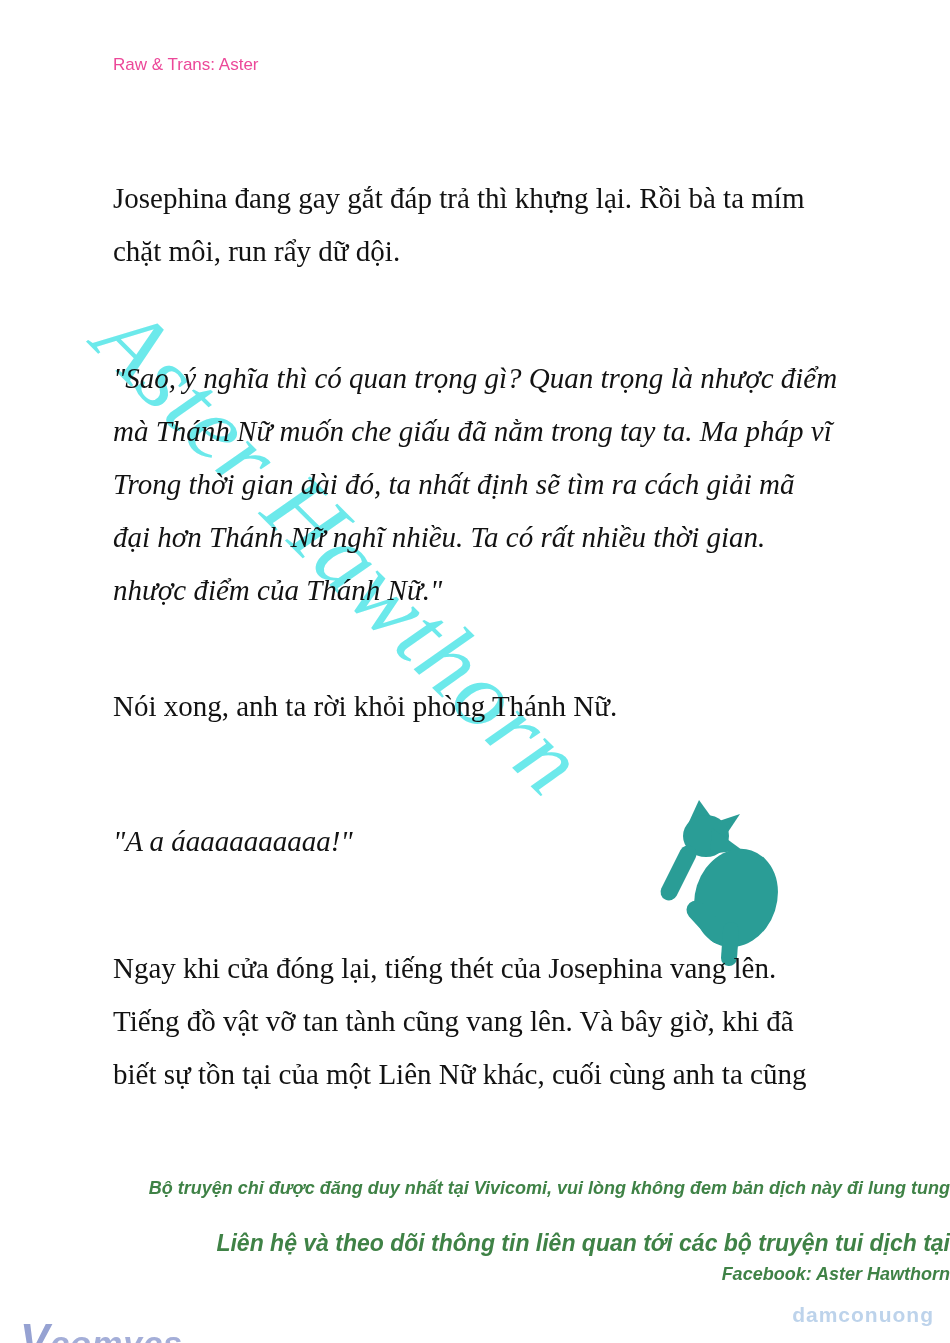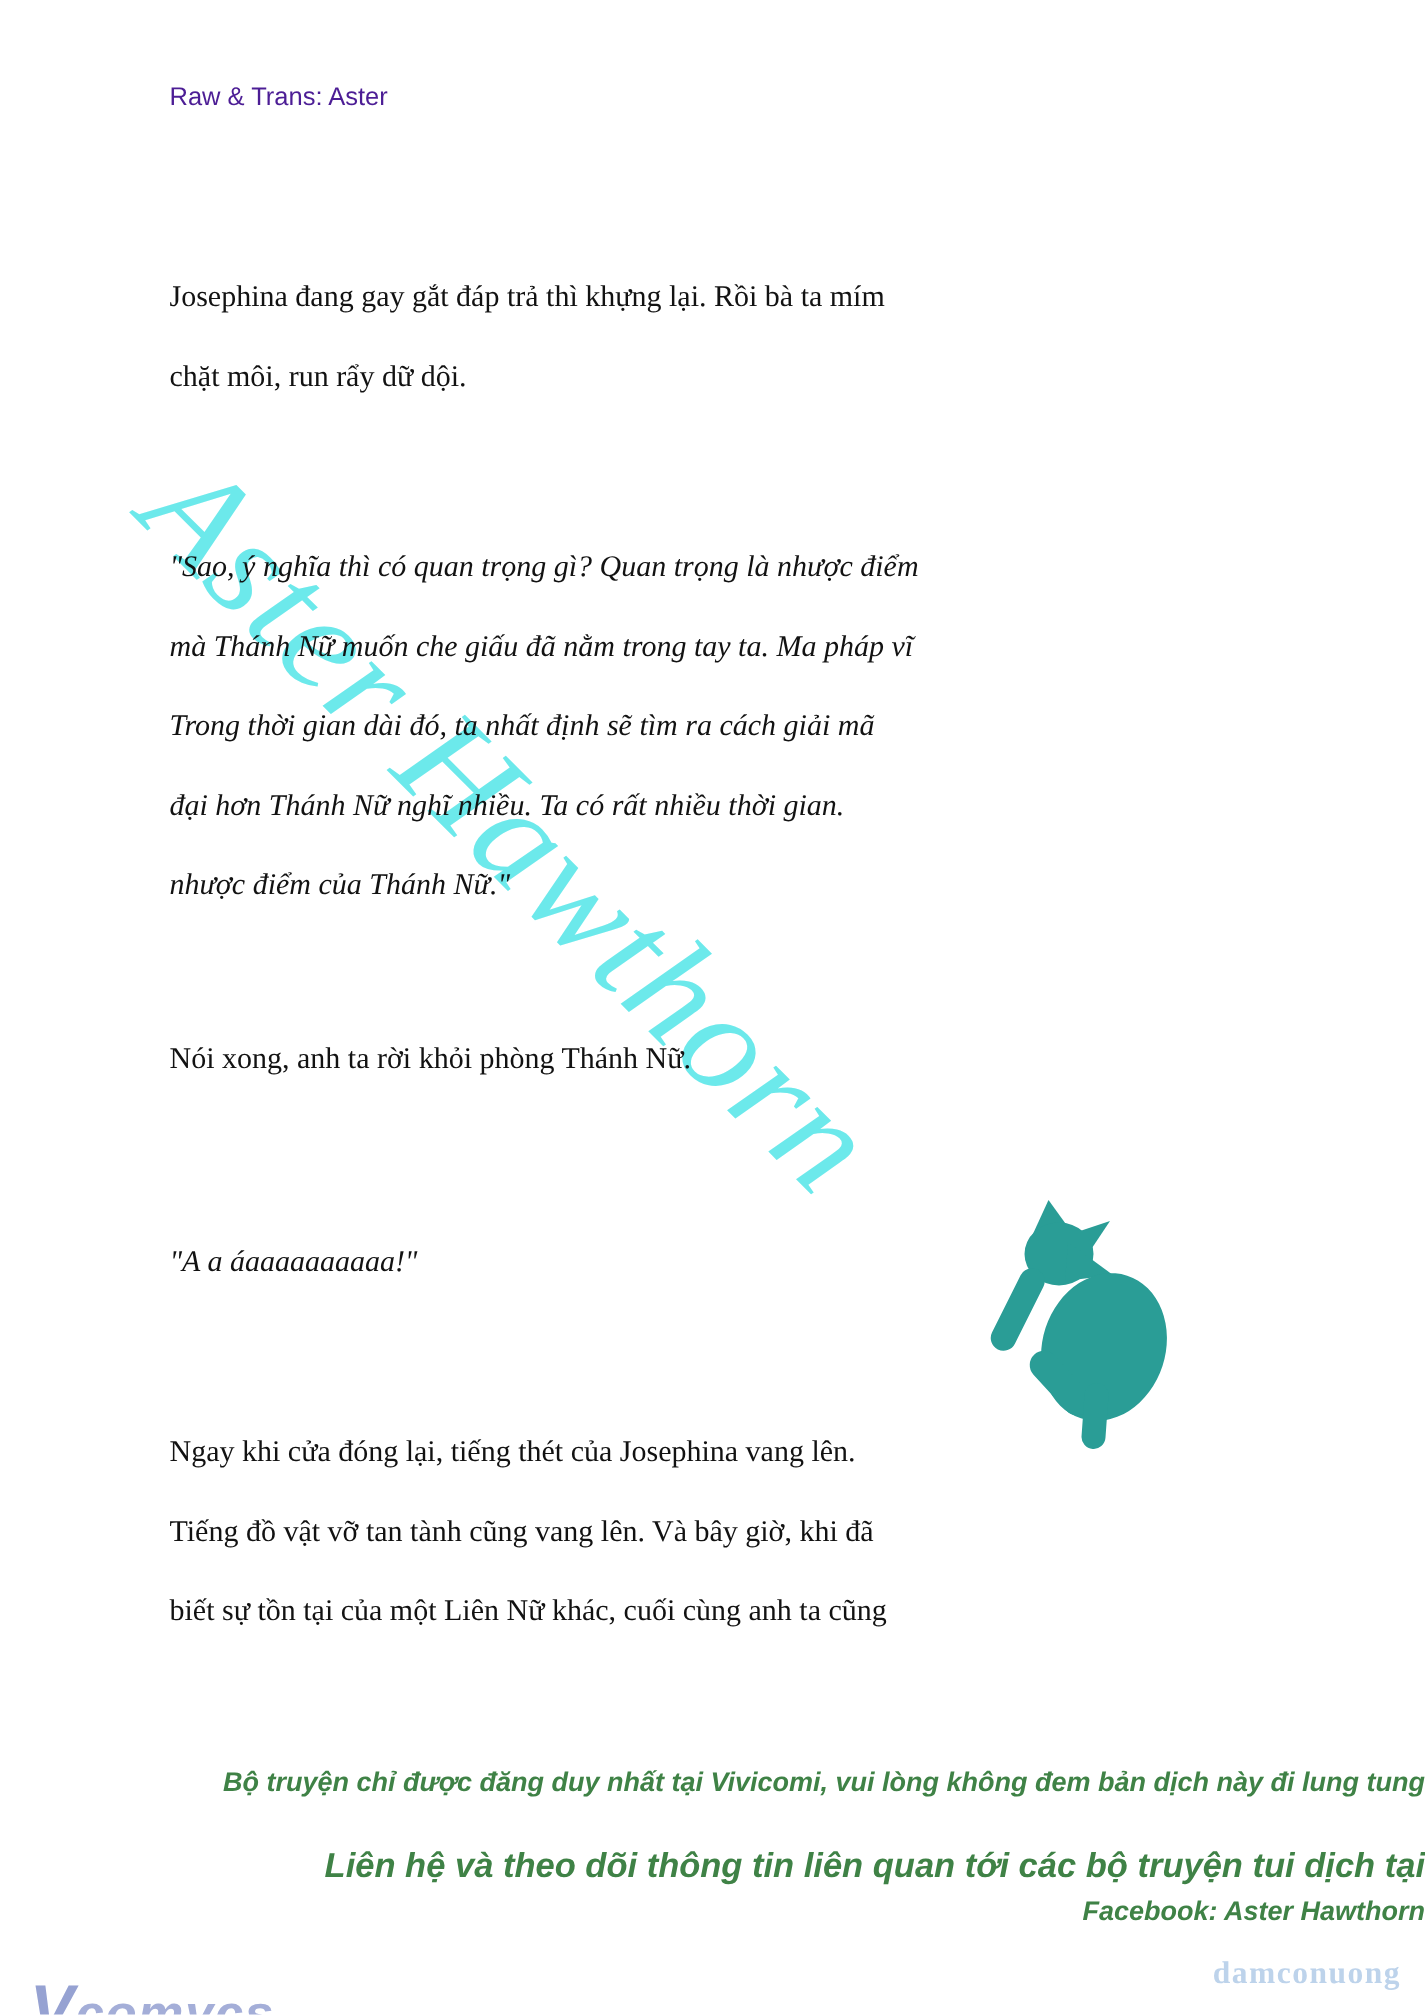--- a/index.html
+++ b/index.html
@@ -10,38 +10,38 @@
     position: relative;
   }
   .page {
     position: absolute; inset: 0;
     width: 950px; height: 1343px;
     overflow: hidden; background: #ffffff;
   }
   .credit {
     position: absolute; left: 113px; top: 55px;
     font-family: "Liberation Sans", sans-serif;
-    font-size: 17px; color: #4c1d95; z-index: 3;
+    font-size: 17px; color: #ec4899; z-index: 3;
   }
   .watermark {
     position: absolute; left: 152px; top: 283px;
     font-size: 96px; font-style: italic;
     font-family: "Liberation Serif", serif;
     color: #6ce9eb; letter-spacing: 2px;
     transform: rotate(45deg); transform-origin: 0 0;
     white-space: nowrap; z-index: 0;
     user-select: none;
   }
   .cat {
     position: absolute; left: 652px; top: 798px;
     width: 128px; height: 168px; z-index: 1;
   }
   .textblock {
     position: absolute; left: 113px; width: 745px;
-    color: #121212; font-size: 20px; z-index: 2;
+    color: #121212; font-size: 29px; z-index: 2;
   }
   .textline { line-height: 53px; white-space: nowrap; }
   .p1 { top: 172px; }
   .p2 { top: 352px; font-style: italic; }
   .p3 { top: 680px; }
   .p4 { top: 815px; font-style: italic; }
   .p5 { top: 942px; }
   .footer {
     position: absolute; left: 0; right: 0; top: 1172px;
     text-align: right; z-index: 2;
@@ -55,21 +55,21 @@
   .vcomycs {
     position: absolute; left: 20px; top: 1283px;
     font-family: "Liberation Sans", sans-serif;
     font-style: italic; font-weight: bold;
     font-size: 34px; letter-spacing: 1px;
     color: #a4aed8; z-index: 2; line-height: 44px; margin-top: 35px;
   }
   .vcomycs .vcap { font-size: 44px; color: #96a2d2; }
   .damconuong {
     position: absolute; right: 16px; top: 1303px;
-    font-family: Liberation Serif, serif;
+    font-family: Liberation Sans, sans-serif;
     font-weight: bold; font-size: 21px; letter-spacing: 1px;
     color: #bdd3eb; z-index: 2;
     text-shadow: 0 0 2px #ffffff, 0 0 4px #ffffff;
   }
 </style>
 </head>
 <body>
 
 <div class="page">
 

